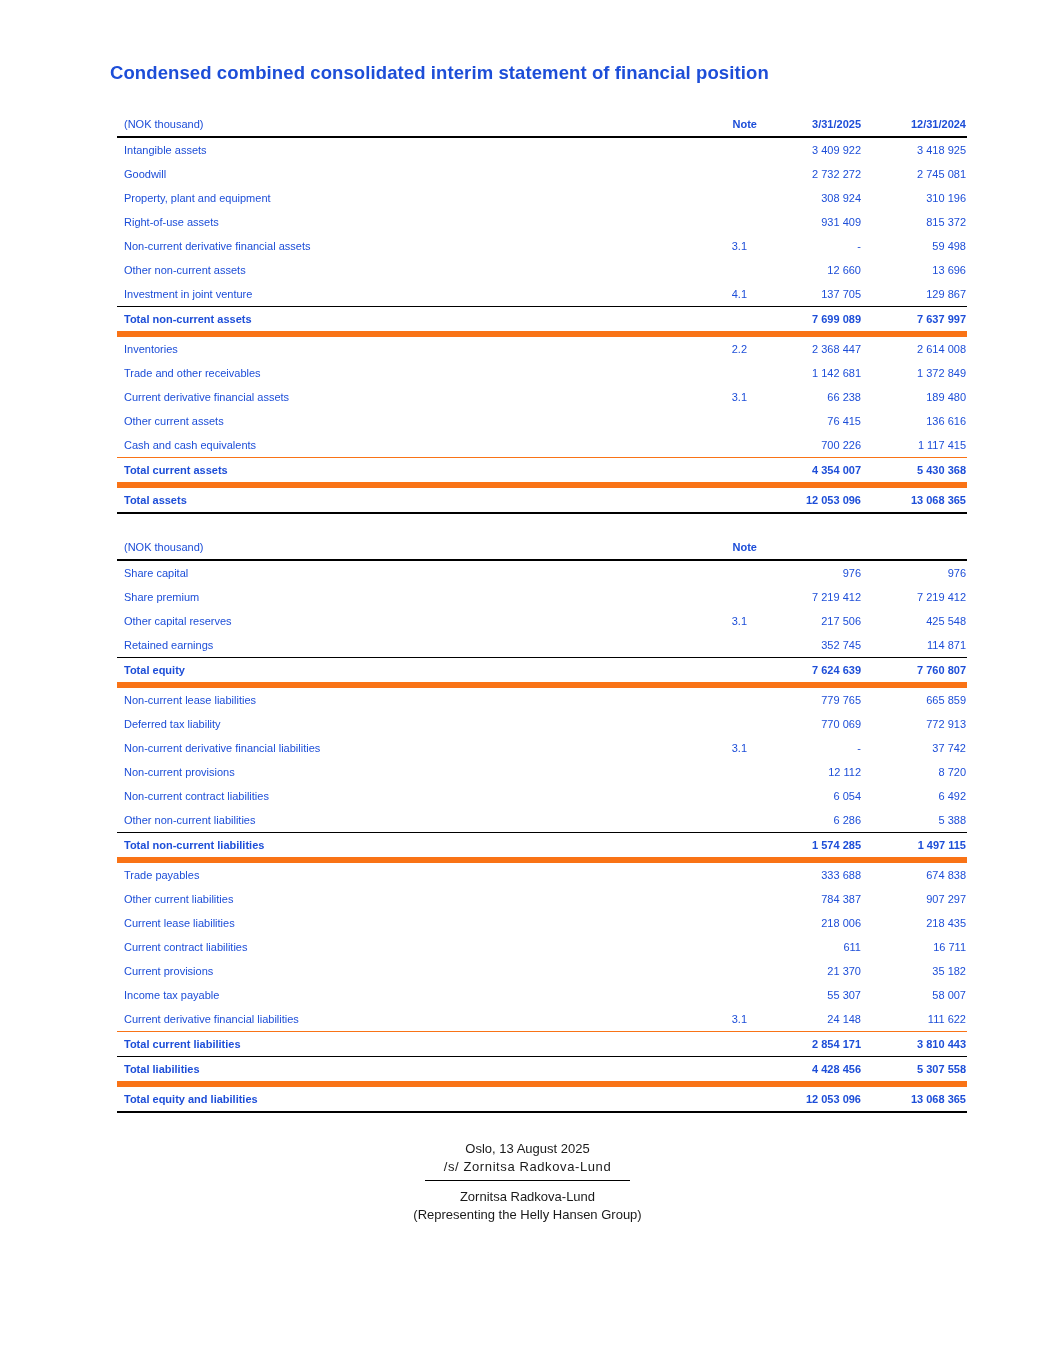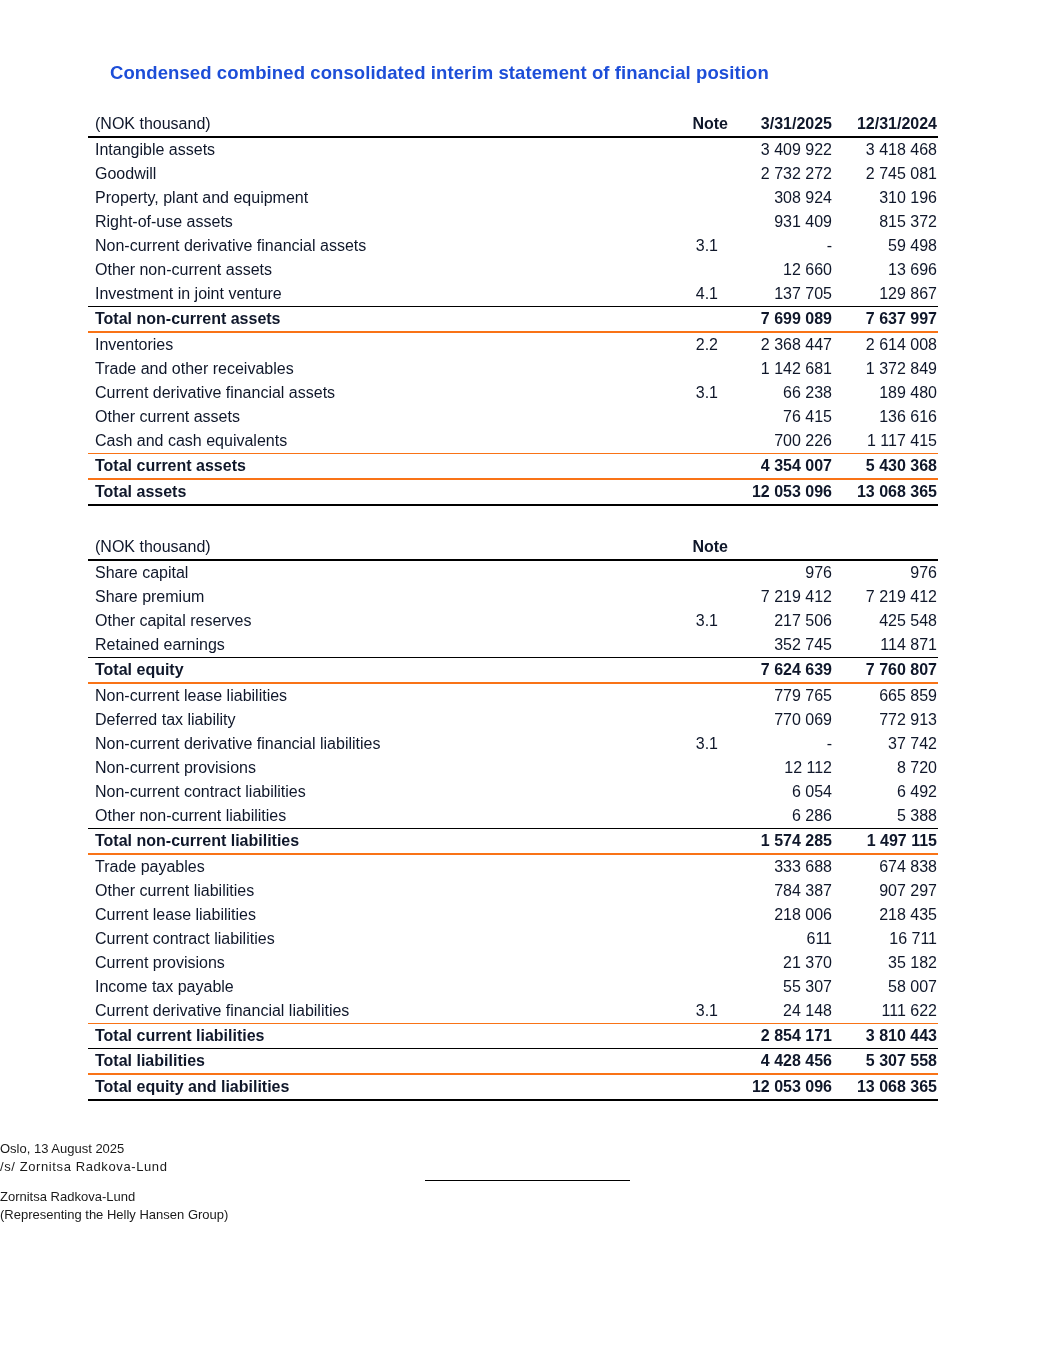--- a/index.html
+++ b/index.html
@@ -20,26 +20,26 @@
     top: 62px;
     margin: 0;
     font-size: 18.5px;
     font-weight: 700;
     letter-spacing: 0.1px;
     color: #1d4ed8;
     white-space: nowrap;
   }
   table.fin-table {
     position: absolute;
-    left: 88px;
+    left: 117px;
     width: 850px;
     border-collapse: collapse;
     table-layout: fixed;
-    font-size: 16px;
-    color: #0f172a;
+    font-size: 11px;
+    color: #1d4ed8;
   }
   #table-assets { top: 112px; }
   #table-equity-liabilities { top: 535px; }
 
   table.fin-table col.col-label { width: 497px; }
   table.fin-table col.col-note  { width: 143px; }
   table.fin-table col.col-v1    { width: 104px; }
   table.fin-table col.col-v2    { width: 106px; }
 
   table.fin-table th, table.fin-table td {
@@ -58,38 +58,39 @@
 
   table.fin-table thead th {
     font-weight: 700;
     border-bottom: 2px solid #000;
   }
   table.fin-table thead th.c-label { font-weight: 400; }
 
   table.fin-table tr.total td {
     font-weight: 700;
     border-top: 1px solid #000;
-    border-bottom: 2px solid #f97316;
+    border-bottom: 6px solid #f97316;
   }
   table.fin-table tr.subtotal td {
     font-weight: 700;
     border-top: 1px solid #f97316;
     border-bottom: 1px solid #000;
   }
   table.fin-table tr.grand td {
     font-weight: 700;
-    border-top: 2px solid #f97316;
+    border-top: 6px solid #f97316;
     border-bottom: 2.5px solid #000;
   }
 
   .signature-block {
     position: absolute;
     top: 1140px;
     left: 0;
     width: 1055px;
+    text-align: center;
     font-size: 13px;
     line-height: 17.5px;
     color: #1a1a1a;
   }
   .signature-block .signed-line { letter-spacing: 0.6px; }
   .sig-rule {
     width: 205px;
     height: 0;
     border-bottom: 1px solid #000;
     margin: 5px auto 7px auto;
@@ -113,21 +114,21 @@
         <th class="c-note">Note</th>
         <th class="c-v1">3/31/2025</th>
         <th class="c-v2">12/31/2024</th>
       </tr>
   </thead>
   <tbody>
       <tr>
         <td class="c-label">Intangible assets</td>
         <td class="c-note"></td>
         <td class="c-v1">3 409 922</td>
-        <td class="c-v2">3 418 468</td>
+        <td class="c-v2">3 418 925</td>
       </tr>
       <tr>
         <td class="c-label">Goodwill</td>
         <td class="c-note"></td>
         <td class="c-v1">2 732 272</td>
         <td class="c-v2">2 745 081</td>
       </tr>
       <tr>
         <td class="c-label">Property, plant and equipment</td>
         <td class="c-note"></td>

